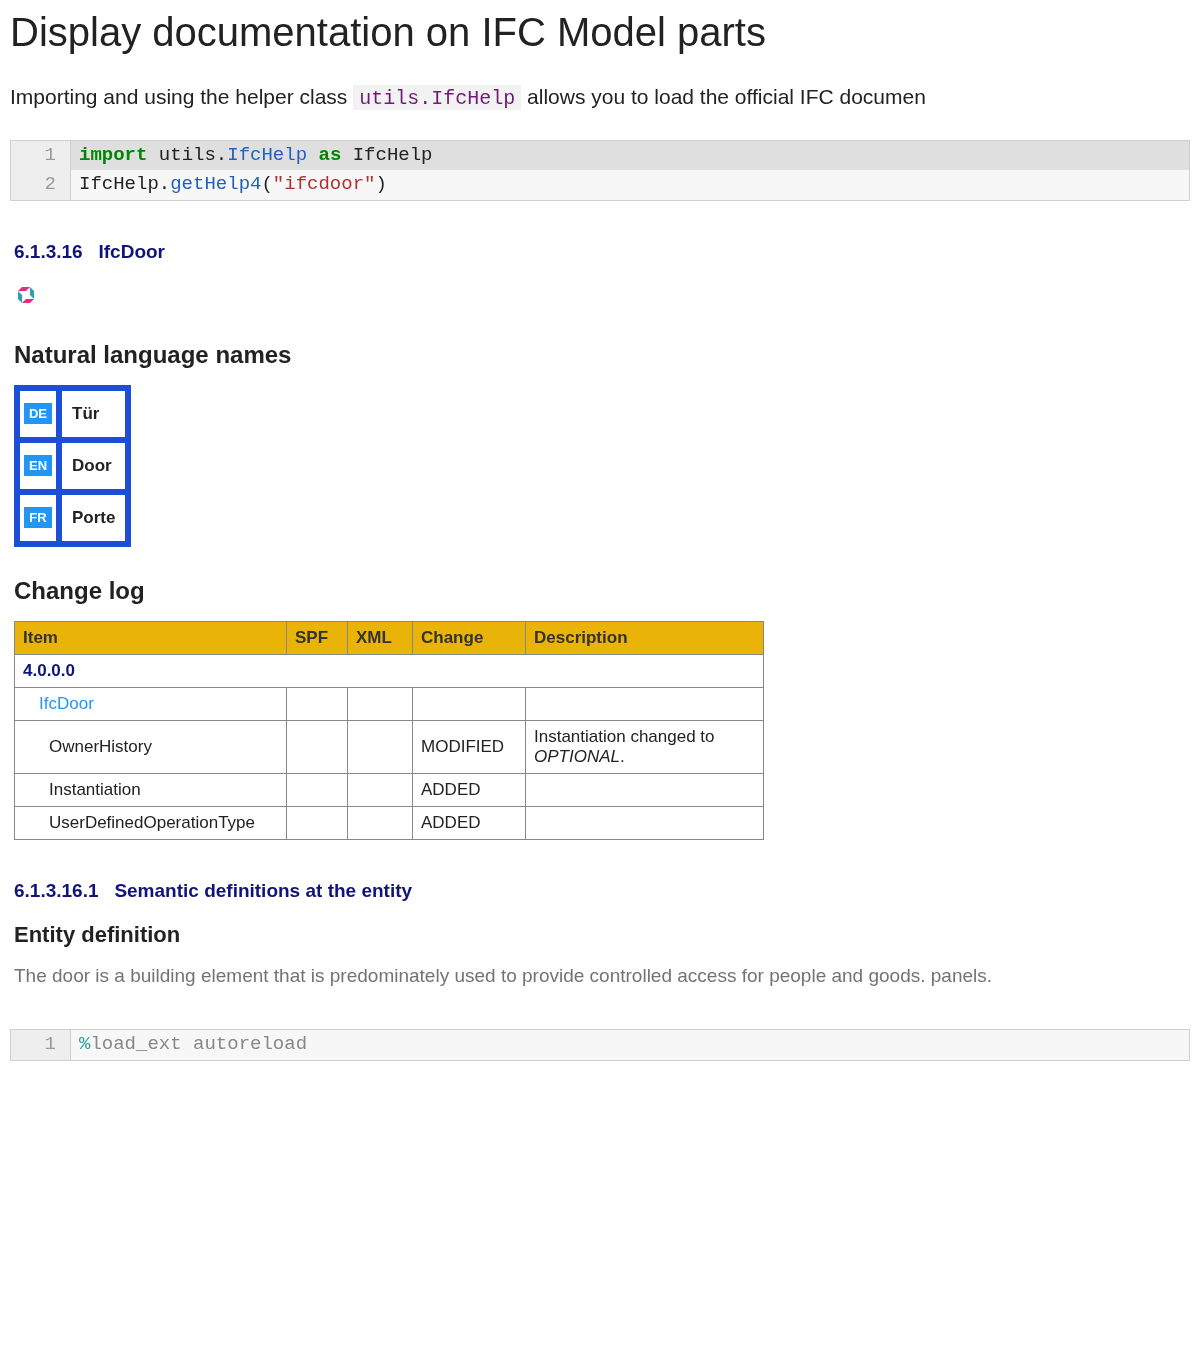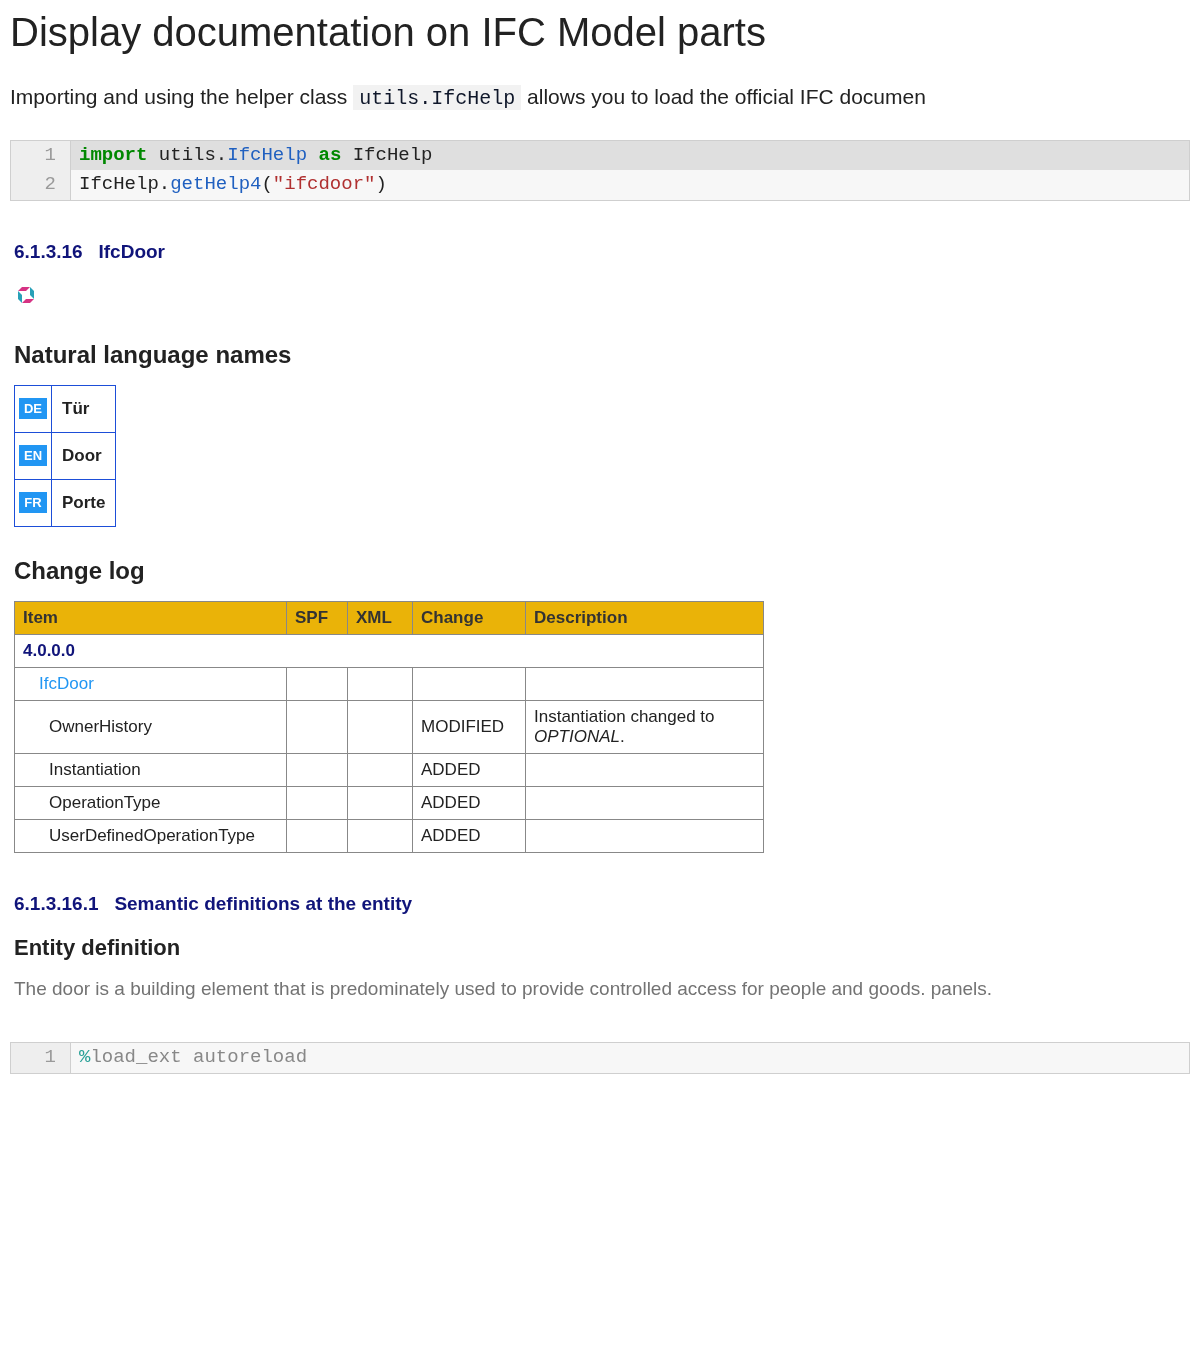--- a/index.html
+++ b/index.html
@@ -24,21 +24,21 @@
     color: #222;
     margin: 0 0 30px 0;
     white-space: nowrap;
     overflow: hidden;
   }
   code.inline {
     font-family: "Consolas", "Courier New", monospace;
     background: #f2f2f2;
     padding: 3px 6px;
     font-size: 20px;
-    color: #0f172a;
+    color: #701a75;
   }
 
   
   .code-cell {
     border: 1px solid #cfcfcf;
     background: #f7f7f7;
     font-family: "Consolas", "Courier New", monospace;
     font-size: 19px;
     margin-bottom: 40px;
     width: 100%;
@@ -99,21 +99,21 @@
     margin: 0 0 14px 0;
     color: #222;
   }
 
   
   table.lang {
     border-collapse: collapse;
     margin-bottom: 30px;
   }
   table.lang td {
-    border: 1px solid #1d4ed8;
+    border: 6px solid #1d4ed8;
     padding: 6px 10px;
     font-size: 17px;
     font-weight: bold;
     color: #222;
     vertical-align: middle;
     height: 34px;
   }
   table.lang td.lc {
     width: 28px;
     padding: 4px;
@@ -252,27 +252,20 @@
         <td><span>Instantiation changed to </span><span class="italic">OPTIONAL</span><span>.</span></td>
       </tr>
       <tr>
         <td class="indent2">Instantiation</td>
         <td></td>
         <td></td>
         <td>ADDED</td>
         <td></td>
       </tr>
       <tr>
-        <td class="indent2">OperationType</td>
-        <td></td>
-        <td></td>
-        <td>ADDED</td>
-        <td></td>
-      </tr>
-      <tr>
         <td class="indent2">UserDefinedOperationType</td>
         <td></td>
         <td></td>
         <td>ADDED</td>
         <td></td>
       </tr>
     </tbody>
       </table>
 
     <h2 class="section">

